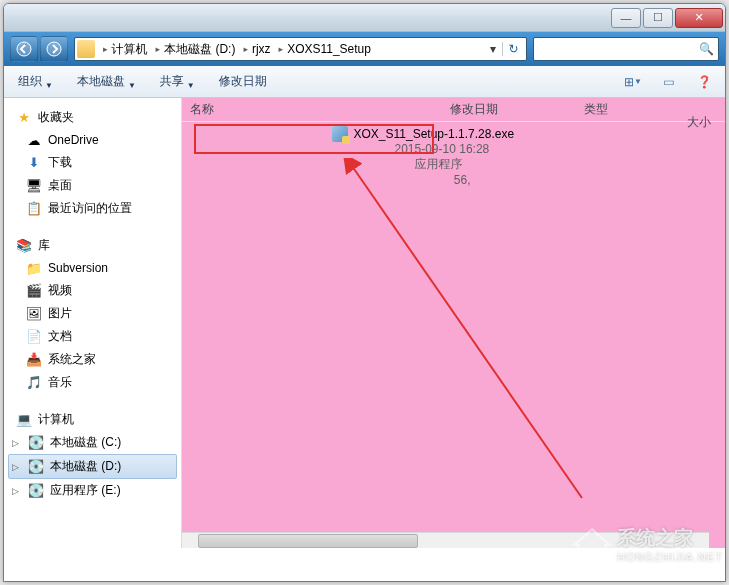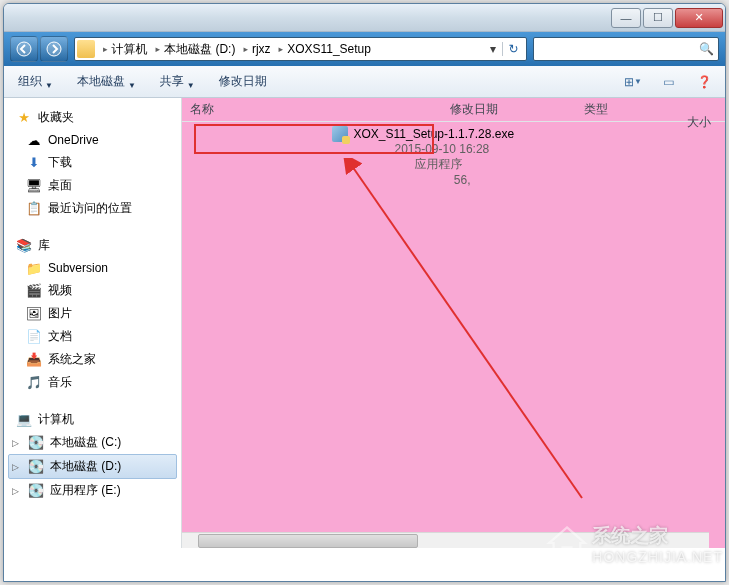--- a/index.html
+++ b/index.html
@@ -245,15 +245,15 @@
   </div>
 
 </div>
 
 <div class="watermark">
   <svg class="house" viewBox="0 0 40 36">
       <path d="M20 4 L36 18 L32 18 L32 32 L8 32 L8 18 L4 18 Z M16 22 h8 v10 h-8 Z" fill="none" stroke="rgba(255,255,255,0.8)" stroke-width="2"></path>
     </svg>
   <div>
     <div style="font-size:19px;font-weight:bold">系统之家</div>
-    <div style="font-size:14px;letter-spacing:1px">HONGZHIJIA.NET</div>
+    <div style="font-size:11px;letter-spacing:1px">HONGZHIJIA.NET</div>
   </div>
 </div>
 
 </body></html>

